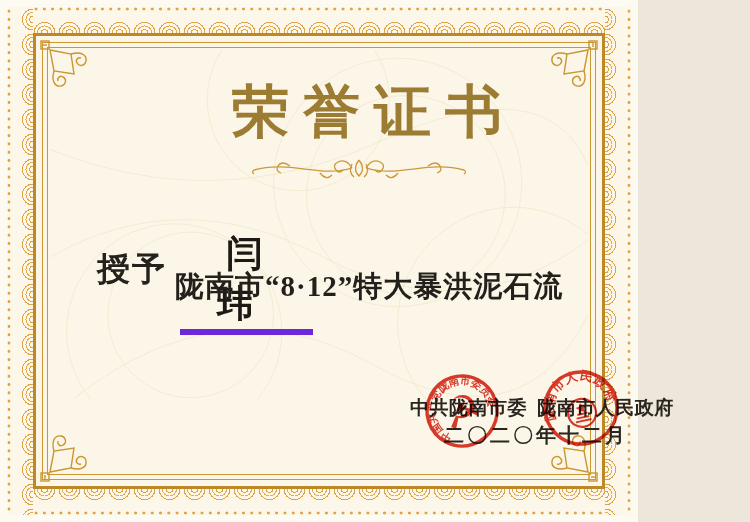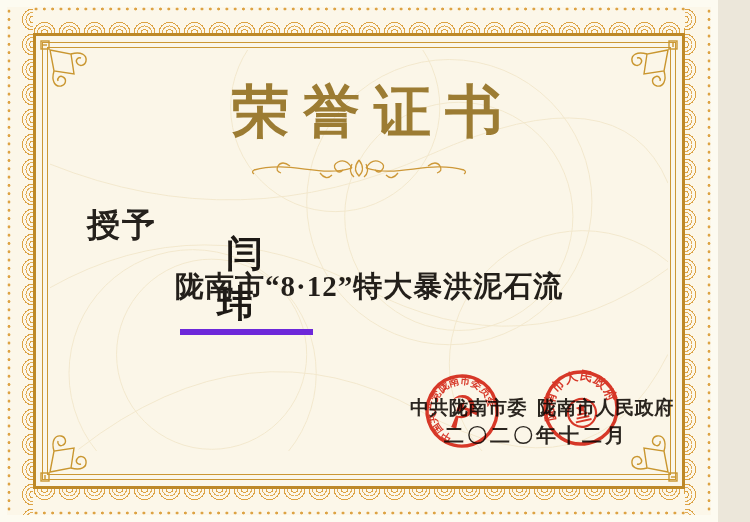--- a/index.html
+++ b/index.html
@@ -2,21 +2,21 @@
 <html><head>
 <meta charset="utf-8">
 <style>
   html,body{margin:0;padding:0;}
   body{
     width:750px;height:522px;overflow:hidden;
     font-family:"Liberation Serif","DejaVu Serif",serif;
     background:#ece7da;
   }
   .cert{
-    position:relative;width:718px;height:522px;
+    position:relative;width:638px;height:522px;
     background:#fdfbf1;
   }
   
   .band{position:absolute;background-color:#fcf7e9;}
   .band-top,.band-bottom{left:7px;right:7px;height:26px;background-repeat:repeat-x;}
   .band-left,.band-right{top:7px;bottom:7px;width:26px;background-repeat:repeat-y;}
   .band-top{top:7px;
     background-image:
       radial-gradient(circle at 50% 100%, rgba(0,0,0,0) 0 3px, #dda344 3px 4px, rgba(0,0,0,0) 4px 6.5px, #e2ac55 6.5px 7.5px, rgba(0,0,0,0) 7.5px 10px, #dda344 10px 11px, rgba(0,0,0,0) 11px),
       radial-gradient(circle at 50% 2px, #dda344 0 1.1px, rgba(0,0,0,0) 1.8px);
@@ -49,23 +49,23 @@
   
   .texture{position:absolute;inset:50px;opacity:.75;}
   
   .title{
     position:absolute;left:60px;top:82px;width:600px;margin:0;
     font-size:57px;font-weight:bold;color:#9c7c33;
     text-align:center;letter-spacing:14px;padding-left:14px;line-height:1.05;
   }
   .flourish{position:absolute;left:250px;top:152px;width:218px;height:34px;}
   .award-line{
-    position:absolute;left:87px;top:203px;
-    display:flex;align-items:flex-start;
-    font-size:33px;font-weight:bold;color:#25211c;letter-spacing:2px;gap:10px;
+    position:absolute;left:97px;top:203px;
+    display:flex;align-items:center;
+    font-size:33px;font-weight:bold;color:#25211c;letter-spacing:2px;
   }
   .name-wrap{
     display:inline-block;margin-left:13px;width:133px;
     border-bottom:6px solid #6d28d9;text-align:center;margin-top:26px;
   }
   .awardee-name{
     font-size:37px;font-weight:600;letter-spacing:22px;padding-left:18px;
     color:#1d1915;font-family:"DejaVu Serif","Liberation Serif",serif;
   }
   .award-suffix{margin-left:15px;}

